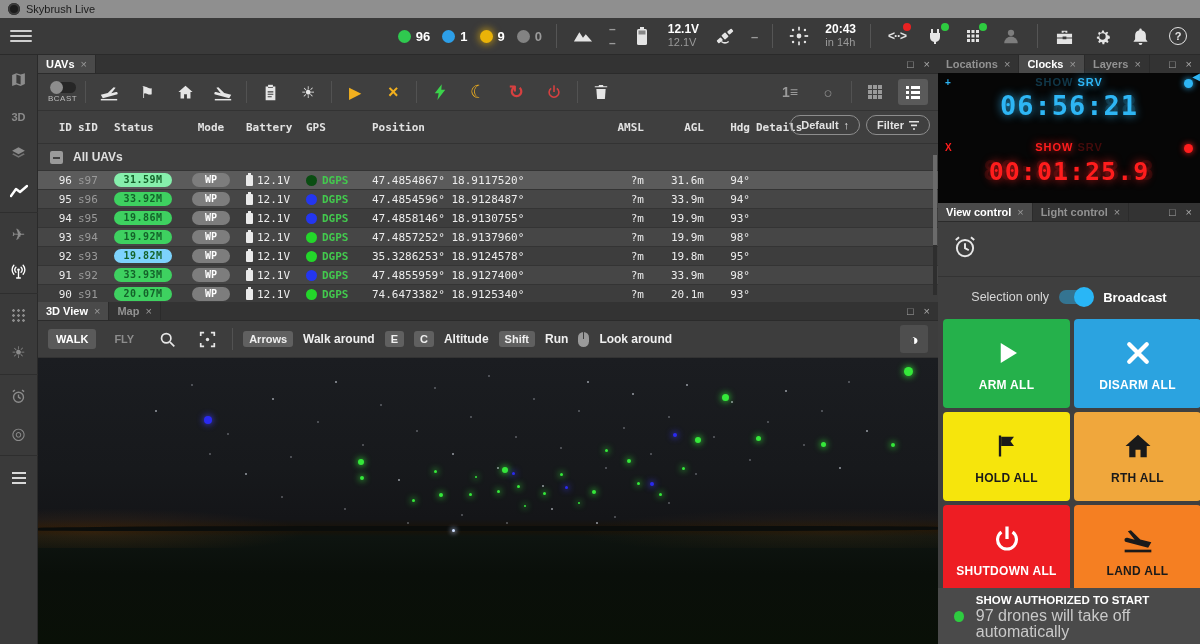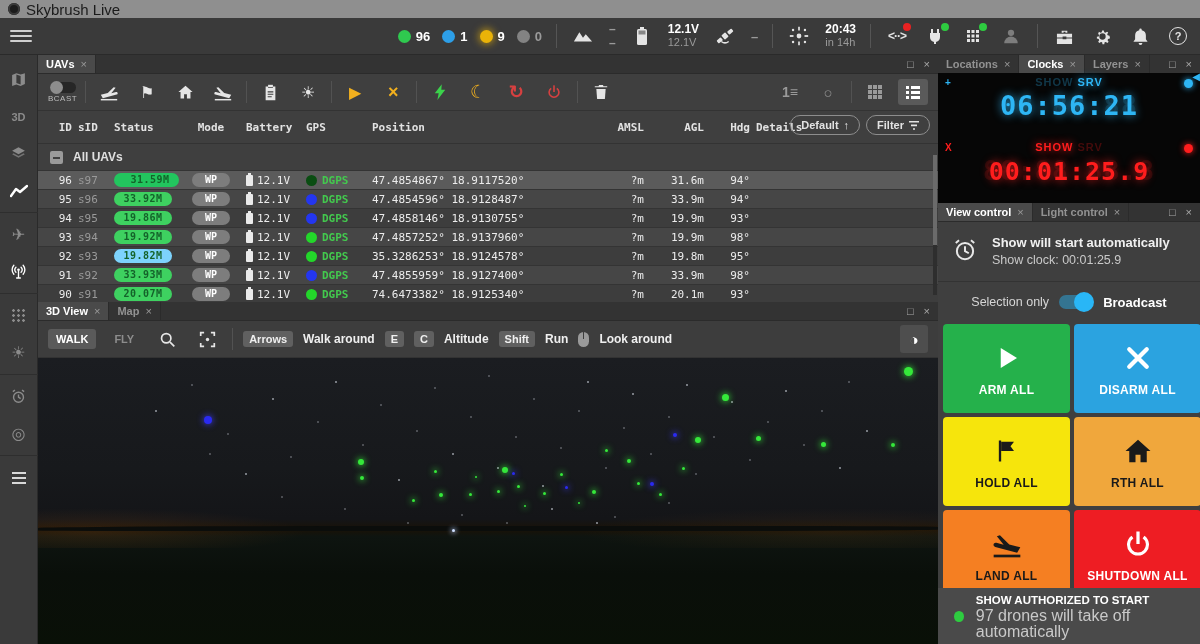--- a/index.html
+++ b/index.html
@@ -2,21 +2,21 @@
 <html><head>
 <meta charset="utf-8">
 <style>
   html,body{margin:0;padding:0;background:#222;}
   #app{position:relative;width:1200px;height:644px;background:#2d2d2d;overflow:hidden;
        font-family:"Liberation Sans",sans-serif;-webkit-font-smoothing:antialiased;}
   
   .titlebar{position:absolute;left:0;top:0;width:1200px;height:18px;background:#8f8f8f;
             display:flex;align-items:center;gap:6px;padding-left:8px;box-sizing:border-box;}
   .app-icon{width:12px;height:12px;border-radius:50%;background:#1c1c1c;box-shadow:inset 0 0 0 2px #3a3a3a;}
-  .title-text{font-size:15px;color:#1b1b1b;}
+  .title-text{font-size:11px;color:#1b1b1b;}
   
   .topbar{position:absolute;left:0;top:18px;width:1200px;height:37px;background:#3a3a3a;
           display:flex;align-items:center;box-sizing:border-box;padding:0 10px;border-bottom:1px solid #2a2a2a;}
   .hamburger{width:22px;display:flex;flex-direction:column;gap:3px;cursor:pointer;}
   .hamburger span{display:block;height:2px;background:#cfcfcf;border-radius:1px;}
   .topbar-right{margin-left:auto;display:flex;align-items:center;gap:14px;}
   .vsep{width:1px;height:24px;background:#555;}
   .counters{display:flex;align-items:center;gap:12px;}
   .counter{display:flex;align-items:center;gap:5px;}
   .counter .dot{width:13px;height:13px;border-radius:50%;}
@@ -489,21 +489,21 @@
 
       <div class="groupline">
         <span class="collapse"></span>
         <span class="grouplabel">All UAVs</span>
       </div>
 
       <div class="uav-rows">
           <div class="urow sel">
             <span class="uc c-id">96</span>
             <span class="uc c-sid">s97</span>
-            <span class="uc c-status"><span class="pill-status" style="background: #22c55e; color: rgb(20, 99, 42); padding-left: 7px;">31.59M</span></span>
+            <span class="uc c-status"><span class="pill-status" style="background: #86efac; color: rgb(20, 99, 42);">31.59M</span></span>
             <span class="uc c-mode"><span class="pill-mode" style="background: rgb(125, 125, 125); color: rgb(255, 255, 255);">WP</span></span>
             <span class="uc c-batt"><span class="bi"></span>12.1V</span>
             <span class="uc c-gps"><span class="gdot" style="background: rgb(10, 77, 18);"></span><span class="gfix" style="color: rgb(67, 201, 78);">DGPS</span></span>
             <span class="uc c-pos">47.4854867° 18.9117520°</span>
             <span class="uc c-amsl">?m</span>
             <span class="uc c-agl">31.6m</span>
             <span class="uc c-hdg">94°</span>
             <span class="uc c-det"></span>
           </div>
           <div class="urow alt">
@@ -787,24 +787,20 @@
           </div>
         </div>
         <div class="sc-info">
           <span class="alarmic">
             <svg width="26" height="26" viewBox="0 0 24 24" fill="none" stroke="currentColor" stroke-width="1.8">
                 <circle cx="12" cy="13" r="7.5"></circle>
                 <path d="M12 8.5V13l3.5 2"></path>
                 <path d="M3.5 5.5 6.5 3M20.5 5.5 17.5 3"></path>
               </svg>
           </span>
-          <div>
-            <div class="sc-title">Show will start automatically</div>
-            <div class="sc-sub">Show clock: 00:01:25.9</div>
-          </div>
         </div>
         <div class="sc-toggle">
           <span class="tgl-left">Selection only</span>
           <span class="tgl">
               <span class="kn"></span>
             </span>
           <span class="tgl-right">Broadcast</span>
         </div>
         <div class="btn-grid">
             <div class="cmdbtn" style="background: rgb(37, 177, 75); color: rgb(255, 255, 255);">
@@ -833,38 +829,38 @@
               <span class="cb-lbl">HOLD ALL</span>
             </div>
             <div class="cmdbtn" style="background: rgb(240, 167, 60); color: rgb(26, 26, 26);">
               <span class="cb-ic">
                 <svg width="30" height="30" viewBox="0 0 24 24" fill="currentColor">
                   <path d="M12 3 2 12h3v9h5v-6h4v6h5v-9h3z"></path>
                 </svg>
               </span>
               <span class="cb-lbl">RTH ALL</span>
             </div>
+            <div class="cmdbtn" style="background: rgb(238, 29, 35); color: rgb(255, 255, 255);">
+              <span class="cb-ic">
+                <svg width="30" height="30" viewBox="0 0 24 24" fill="currentColor">
+                  <rect x="10.7" y="2" width="2.6" height="10"></rect>
+                  <path d="M6.8 5.4a8.8 8.8 0 1 0 10.4 0l-1.5 2a6.3 6.3 0 1 1-7.4 0z"></path>
+                </svg>
+              </span>
+              <span class="cb-lbl">SHUTDOWN ALL</span>
+            </div>
             <div class="cmdbtn" style="background: rgb(245, 127, 34); color: rgb(26, 26, 26);">
               <span class="cb-ic">
                 <svg width="32" height="30" viewBox="0 0 24 22" fill="currentColor">
                   <path d="M22 13.5l-8.3-2.2-7-6.8-2.3.7 5.1 6.4-5.5-1.5c-1-.3-1.9.3-2.1 1.2-.2.9.4 1.7 1.3 2l16.4 4.3z"></path>
                   <rect x="2" y="19" width="20" height="2"></rect>
                 </svg>
               </span>
               <span class="cb-lbl">LAND ALL</span>
             </div>
-            <div class="cmdbtn" style="background: rgb(238, 29, 35); color: rgb(255, 255, 255);">
-              <span class="cb-ic">
-                <svg width="30" height="30" viewBox="0 0 24 24" fill="currentColor">
-                  <rect x="10.7" y="2" width="2.6" height="10"></rect>
-                  <path d="M6.8 5.4a8.8 8.8 0 1 0 10.4 0l-1.5 2a6.3 6.3 0 1 1-7.4 0z"></path>
-                </svg>
-              </span>
-              <span class="cb-lbl">SHUTDOWN ALL</span>
-            </div>
           </div>
         <div class="sc-footer">
           <span class="fdot" style="background: rgb(46, 204, 64);"></span>
           <div>
             <div class="ft-title">SHOW AUTHORIZED TO START</div>
             <div class="ft-sub">97 drones will take off automatically</div>
           </div>
         </div>
       </div>
     </div>

